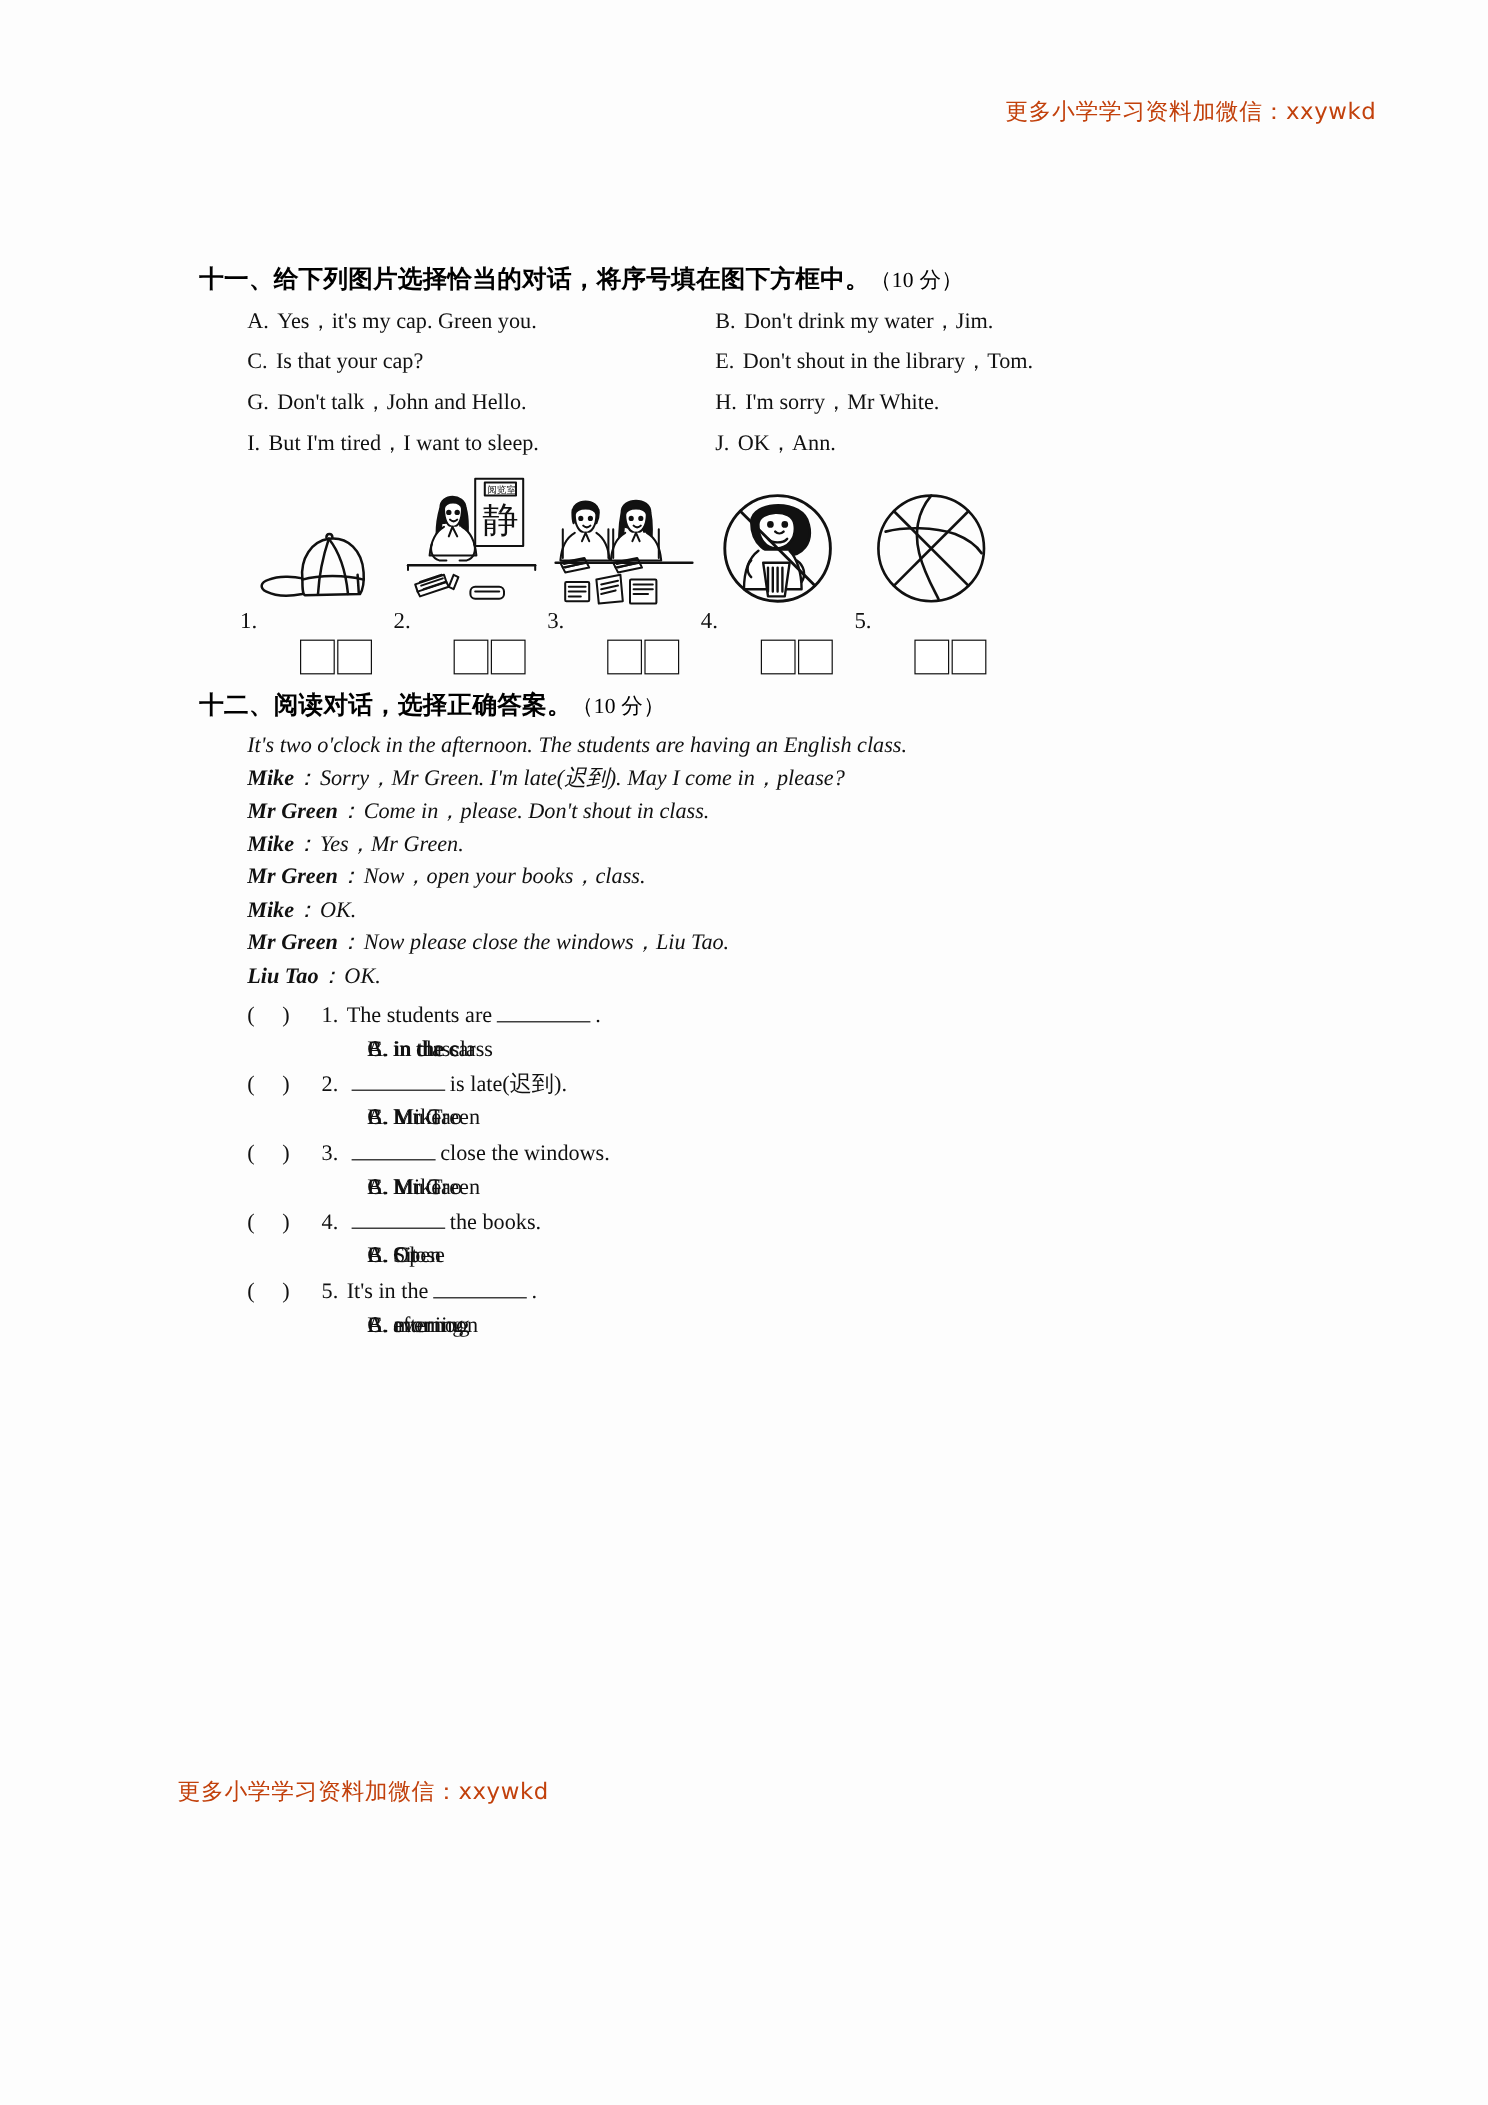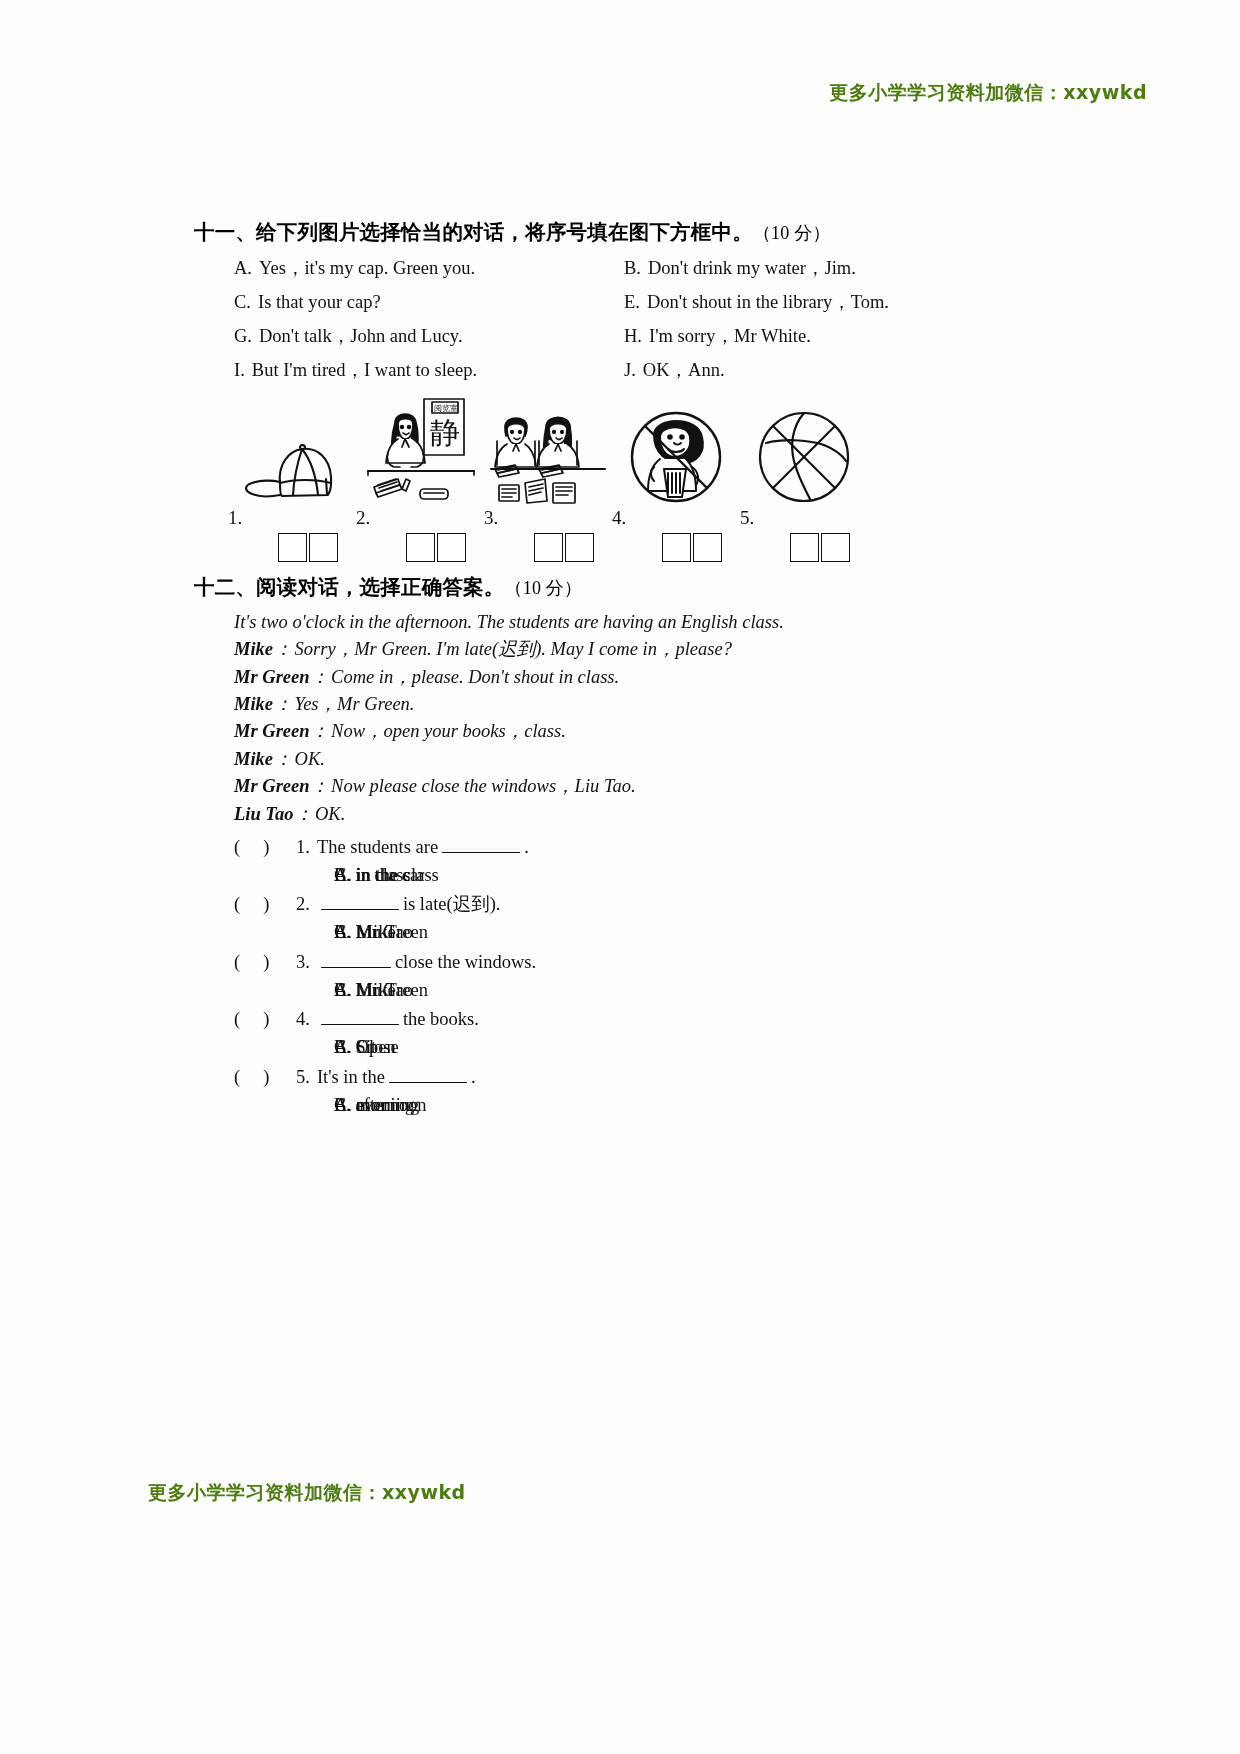--- a/index.html
+++ b/index.html
@@ -19,33 +19,33 @@
   .page {
     position: absolute;
     inset: 0;
     background: #fdfdfd;
   }
 
   
   .watermark {
     position: absolute;
     font-family: "DejaVu Sans", "Liberation Sans", sans-serif;
-    font-weight: bold;
+    font-weight: normal;
     font-size: 19px;
     letter-spacing: 0.5px;
-    color: #4d7c0f;
+    color: #c2410c;
     white-space: nowrap;
   }
   .watermark-top { right: 93px; top: 80px; }
   .watermark-bottom { left: 148px; top: 1480px; }
 
   
   .content {
     position: absolute;
-    left: 194px;
+    left: 166px;
     top: 218px;
     width: 880px;
   }
 
   
   .section-title {
     font-family: "DejaVu Sans", "Liberation Sans", sans-serif;
     font-weight: bold;
     font-size: 20.5px;
     color: #000;
@@ -189,21 +189,21 @@
 
     <div class="section-title">
       <span>十一、给下列图片选择恰当的对话，将序号填在图下方框中。</span><span class="score">（10 分）</span>
     </div>
 
     <div class="options-grid">
       <div class="opt"><span class="lbl">A.</span><span>Yes，it's my cap.  Green you.</span></div>
       <div class="opt"><span class="lbl">B.</span><span>Don't drink my water，Jim.</span></div>
       <div class="opt"><span class="lbl">C.</span><span>Is that your cap?</span></div>
       <div class="opt"><span class="lbl">E.</span><span>Don't shout in the library，Tom.</span></div>
-      <div class="opt"><span class="lbl">G.</span><span>Don't talk，John and Lucy.</span></div>
+      <div class="opt"><span class="lbl">G.</span><span>Don't talk，John and Hello.</span></div>
       <div class="opt"><span class="lbl">H.</span><span>I'm sorry，Mr White.</span></div>
       <div class="opt"><span class="lbl">I.</span><span>But I'm tired，I want to sleep.</span></div>
       <div class="opt"><span class="lbl">J.</span><span>OK，Ann.</span></div>
     </div>
 
     <div class="pic-row">
 
       <div class="pic-cell">
         <span>
         <svg width="112" height="66" viewBox="0 0 112 66">

